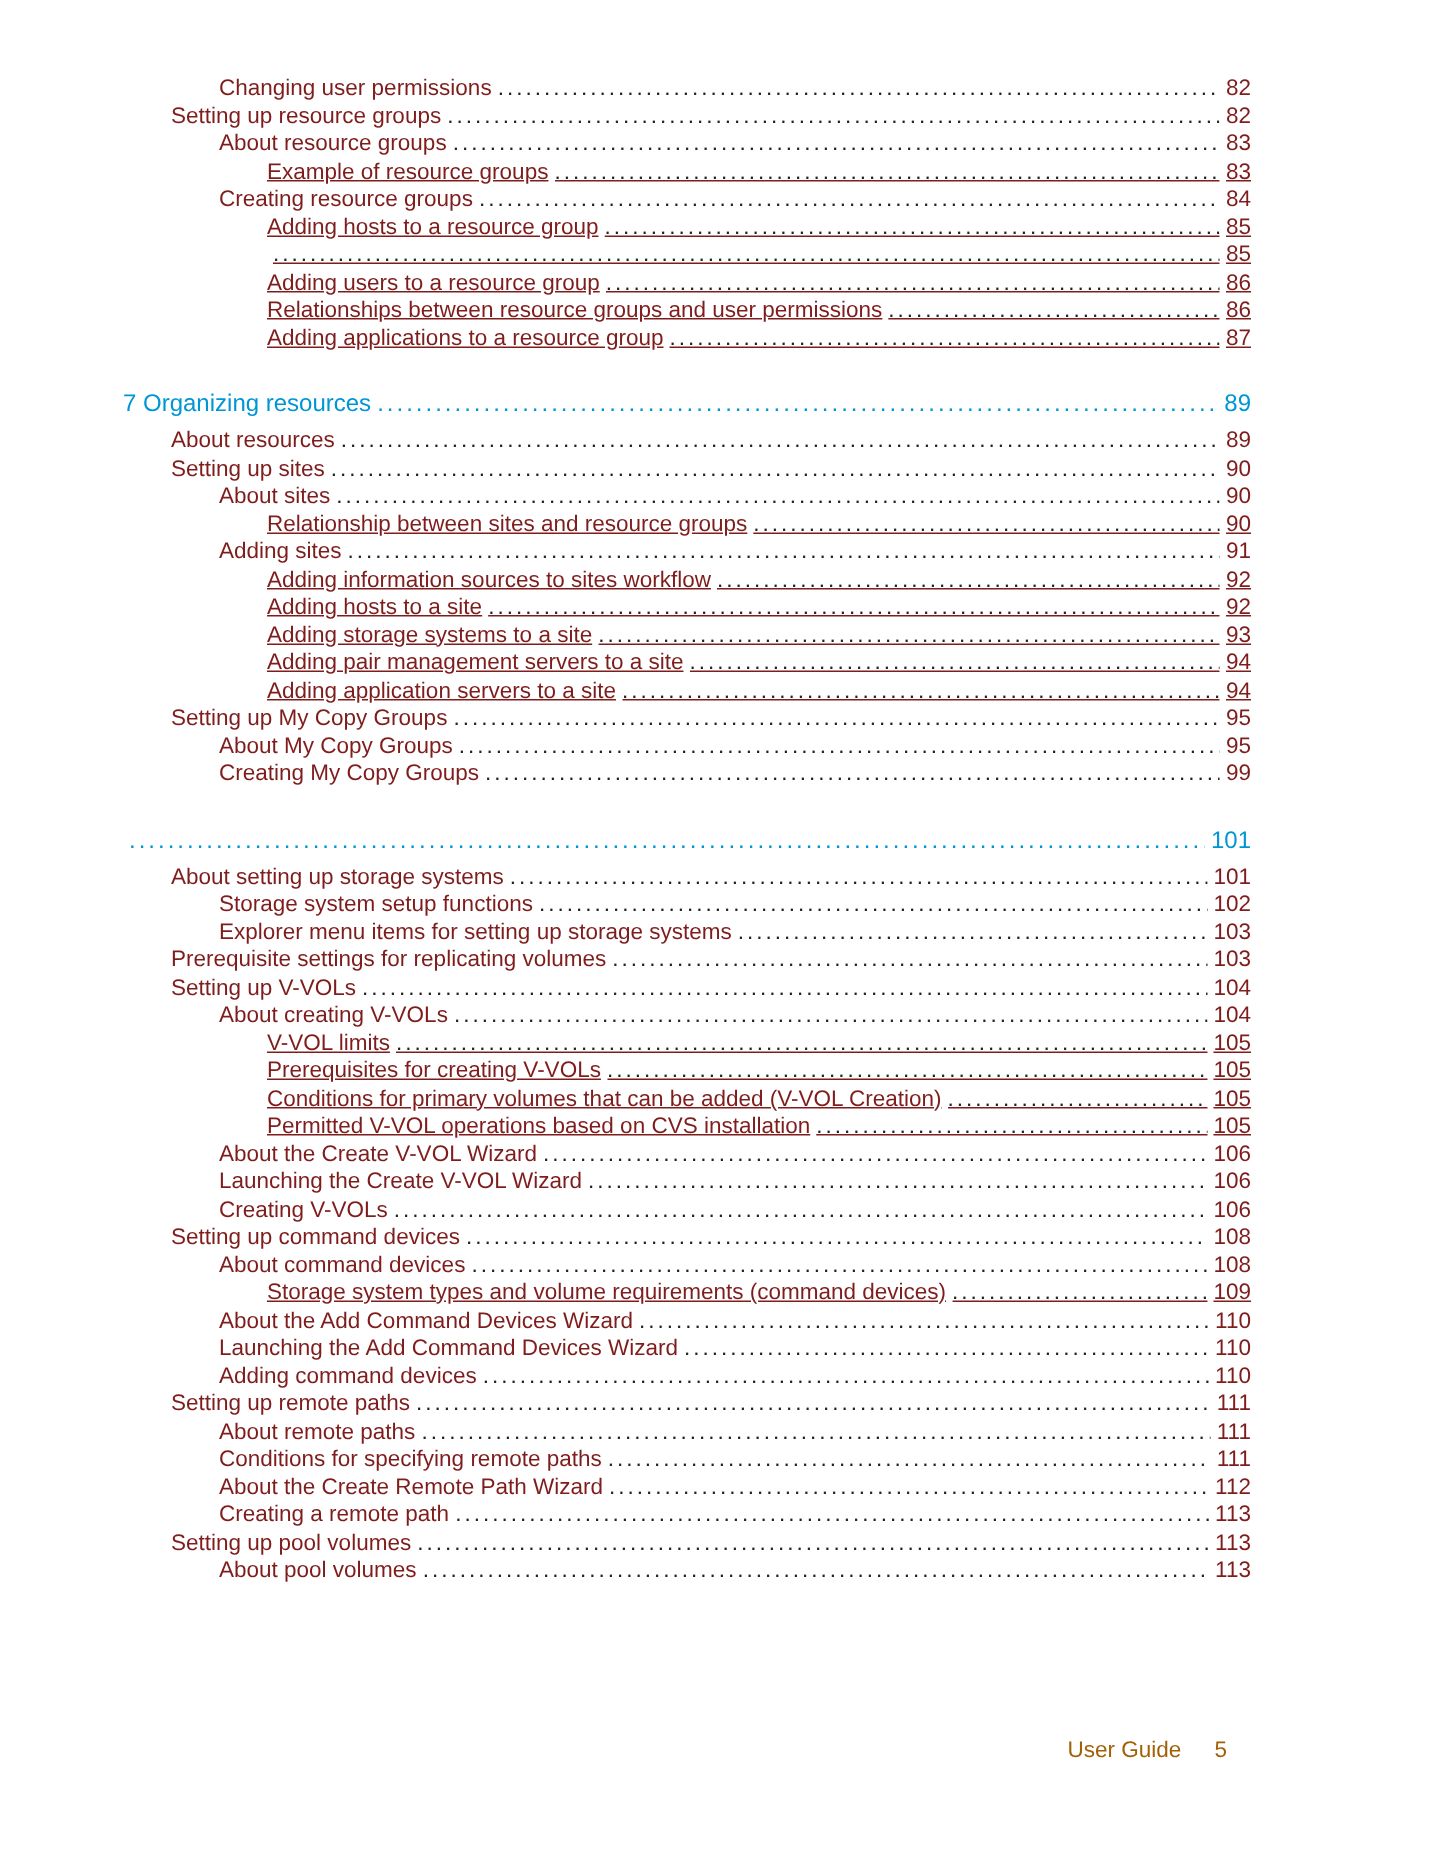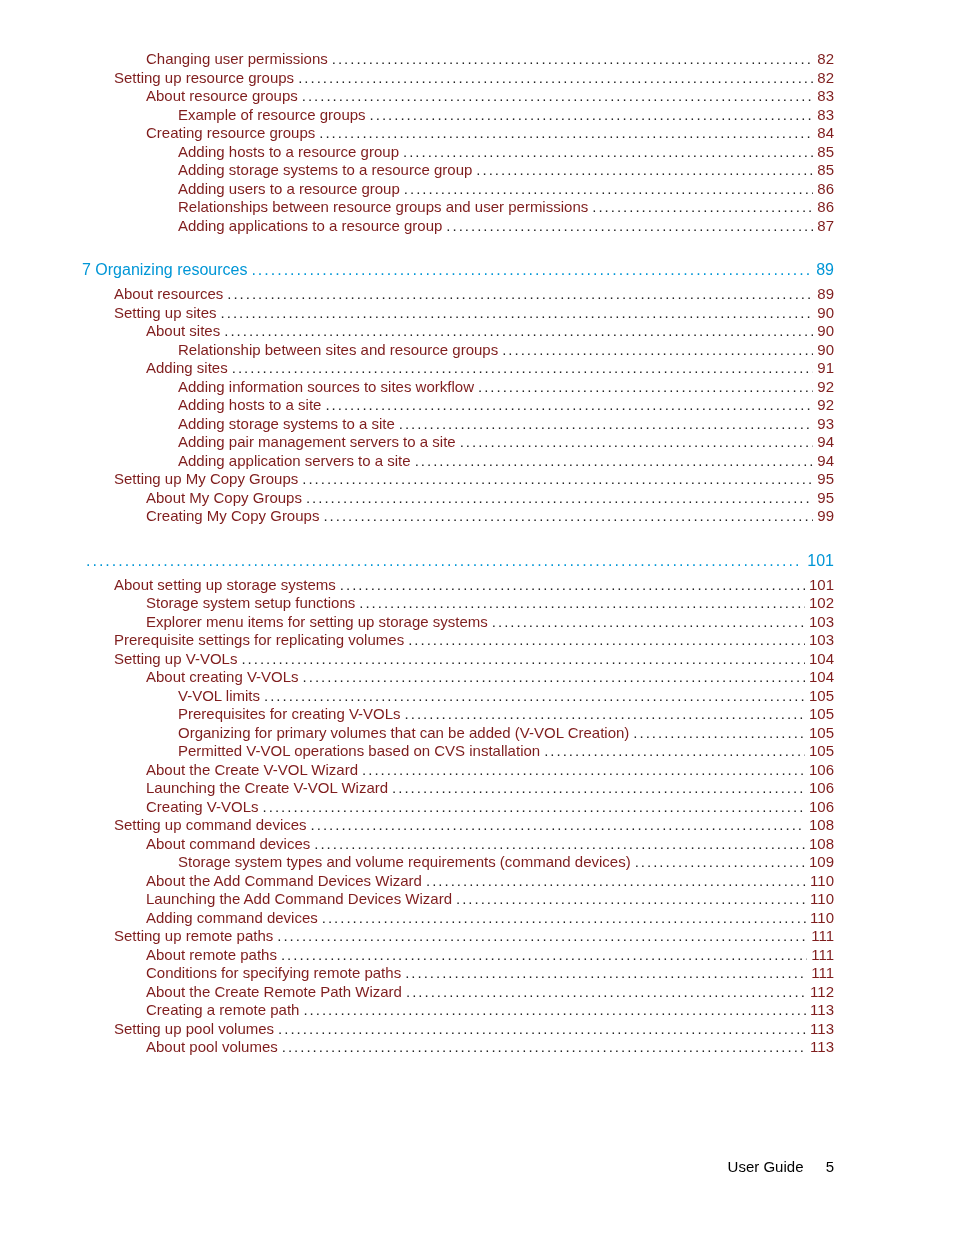--- a/index.html
+++ b/index.html
@@ -37,27 +37,27 @@
   .entry .page-num{flex:0 0 auto;text-align:left;}
   .chapter{
     margin-top:20px;
     font-size:16px;
     line-height:30px;
     color:#0096d6;
   }
   .chapter .dots{color:#0096d6;}
   .lvl1{padding-left:32px;}
   .lvl2{padding-left:64px;}
-  .lvl3{padding-left:96px;}
+  .lvl3{padding-left:96px;text-decoration:underline;}
   .footer{
     position:absolute;
-    right:120px;
+    right:136px;
     bottom:60px;
     font-size:15px;
-    color:#000000;
+    color:#a16207;
   }
   .footer .pg{margin-left:18px;}
 </style>
 </head>
 <body>
 
 <div class="page" id="toc-container">
     <div class="entry lvl2">
       <span class="label">Changing user permissions</span>
       <span class="dots"></span>
@@ -82,21 +82,20 @@
       <span class="label">Creating resource groups</span>
       <span class="dots"></span>
       <span class="page-num">84</span>
     </div>
     <div class="entry lvl3">
       <span class="label">Adding hosts to a resource group</span>
       <span class="dots"></span>
       <span class="page-num">85</span>
     </div>
     <div class="entry lvl3">
-      <span class="label">Adding storage systems to a resource group</span>
       <span class="dots"></span>
       <span class="page-num">85</span>
     </div>
     <div class="entry lvl3">
       <span class="label">Adding users to a resource group</span>
       <span class="dots"></span>
       <span class="page-num">86</span>
     </div>
     <div class="entry lvl3">
       <span class="label">Relationships between resource groups and user permissions</span>
@@ -216,21 +215,21 @@
       <span class="label">V-VOL limits</span>
       <span class="dots"></span>
       <span class="page-num">105</span>
     </div>
     <div class="entry lvl3">
       <span class="label">Prerequisites for creating V-VOLs</span>
       <span class="dots"></span>
       <span class="page-num">105</span>
     </div>
     <div class="entry lvl3">
-      <span class="label">Organizing for primary volumes that can be added (V-VOL Creation)</span>
+      <span class="label">Conditions for primary volumes that can be added (V-VOL Creation)</span>
       <span class="dots"></span>
       <span class="page-num">105</span>
     </div>
     <div class="entry lvl3">
       <span class="label">Permitted V-VOL operations based on CVS installation</span>
       <span class="dots"></span>
       <span class="page-num">105</span>
     </div>
     <div class="entry lvl2">
       <span class="label">About the Create V-VOL Wizard</span>

